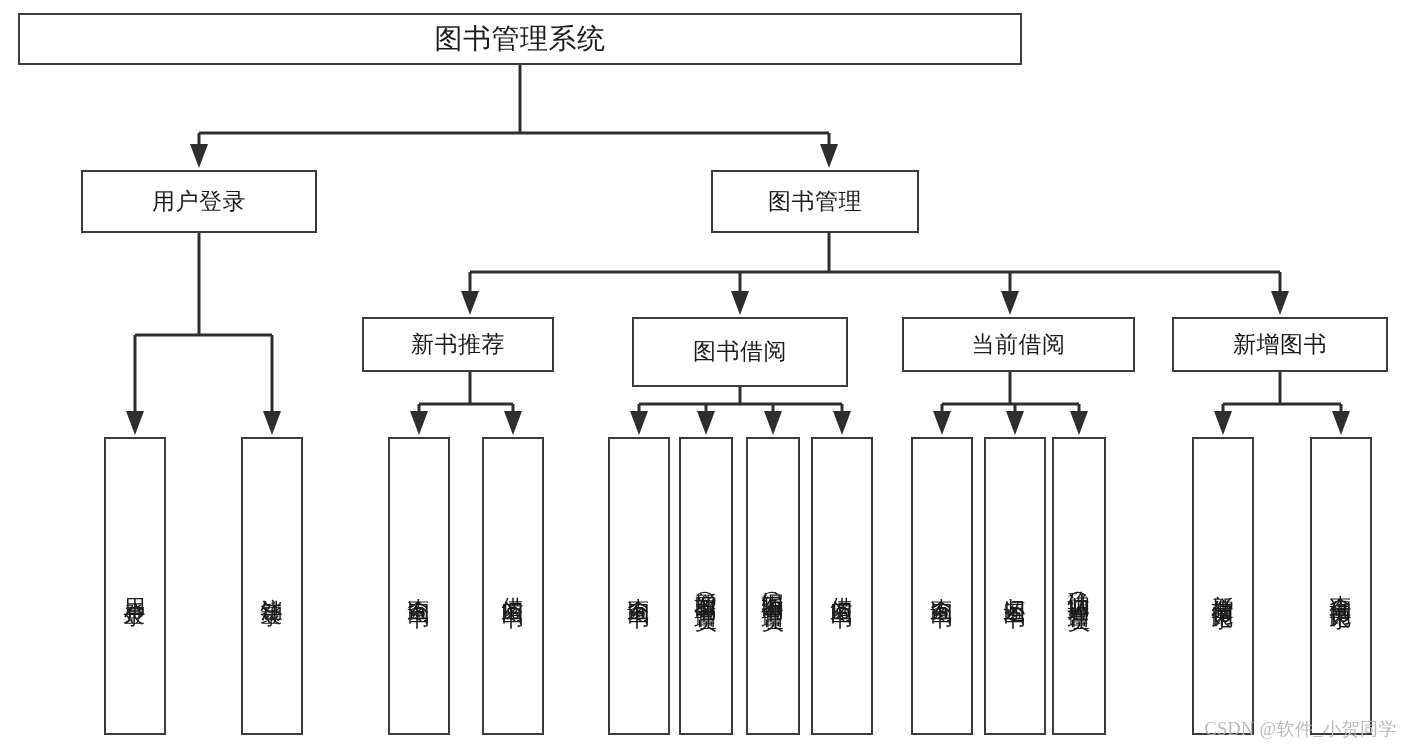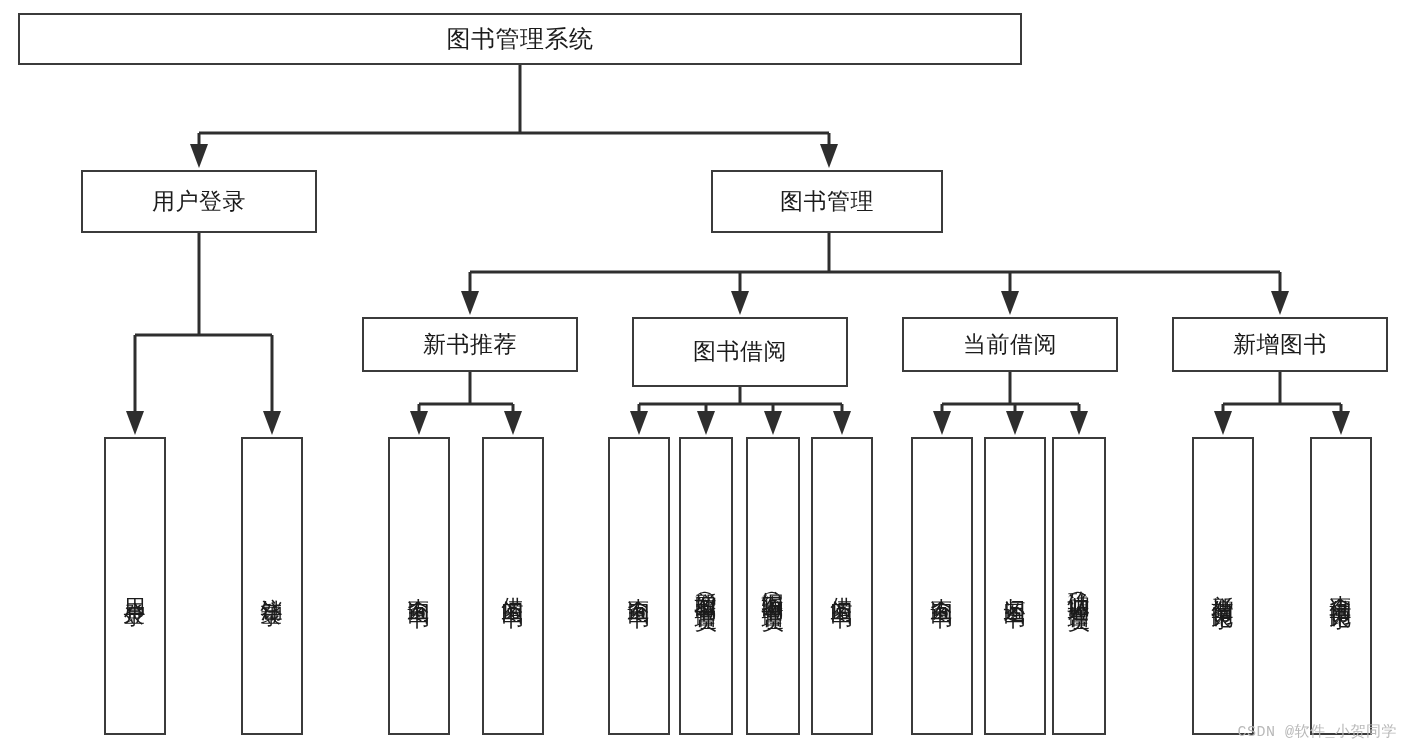--- a/index.html
+++ b/index.html
@@ -36,21 +36,21 @@
     justify-content: center;
     color: #1b1b1b;
   }
   .node-h {
     font-size: 23px;
     letter-spacing: 0.5px;
     line-height: 1.1;
     white-space: nowrap;
   }
   .node-root {
-    font-size: 24px;
+    font-size: 28px;
   }
   .node-v {
     font-size: 22px;
     writing-mode: vertical-rl;
     text-orientation: upright;
     letter-spacing: 3px;
     line-height: 1.05;
     align-items: center;
     justify-content: center;
     padding: 6px 0;
@@ -58,25 +58,25 @@
   }
   .node-v .vlabel {
     writing-mode: vertical-rl;
     text-orientation: upright;
     display: block;
   }
   #watermark {
     position: absolute;
     right: 8px;
     bottom: 6px;
-    font-size: 15px;
+    font-size: 18px;
     color: #b9b9b9;
     white-space: nowrap;
     letter-spacing: 0.5px;
-    font-family: Liberation Mono, monospace;
+    font-family: Liberation Serif, serif;
   }
 </style>
 </head>
 <body>
 
 <div id="diagram-root">
 
   <svg id="edge-layer" viewBox="0 0 1405 747" width="1405" height="747" xmlns="http://www.w3.org/2000/svg">
     <g id="edge-lines" stroke="#2e2e2e" stroke-width="3" fill="none">
         <line x1="520" y1="65" x2="520" y2="133"></line>
@@ -136,30 +136,30 @@
       </g>
   </svg>
 
   <div id="node-layer">
       <div class="node node-h node-root" style="left: 18px; top: 13px; width: 1004px; height: 52px; border-color: rgb(59, 59, 59); background: rgb(255, 255, 255); color: rgb(27, 27, 27);">
         <span class="hlabel">图书管理系统</span>
       </div>
       <div class="node node-h" style="left: 81px; top: 170px; width: 236px; height: 63px; border-color: rgb(59, 59, 59); background: rgb(255, 255, 255); color: rgb(27, 27, 27);">
         <span class="hlabel">用户登录</span>
       </div>
-      <div class="node node-h" style="left: 711px; top: 170px; width: 232px; height: 63px; border-color: rgb(59, 59, 59); background: rgb(255, 255, 255); color: rgb(27, 27, 27);">
+      <div class="node node-h" style="left: 711px; top: 170px; width: 208px; height: 63px; border-color: rgb(59, 59, 59); background: rgb(255, 255, 255); color: rgb(27, 27, 27);">
         <span class="hlabel">图书管理</span>
       </div>
-      <div class="node node-h" style="left: 362px; top: 317px; width: 216px; height: 55px; border-color: rgb(59, 59, 59); background: rgb(255, 255, 255); color: rgb(27, 27, 27);">
+      <div class="node node-h" style="left: 362px; top: 317px; width: 192px; height: 55px; border-color: rgb(59, 59, 59); background: rgb(255, 255, 255); color: rgb(27, 27, 27);">
         <span class="hlabel">新书推荐</span>
       </div>
       <div class="node node-h" style="left: 632px; top: 317px; width: 216px; height: 70px; border-color: rgb(59, 59, 59); background: rgb(255, 255, 255); color: rgb(27, 27, 27);">
         <span class="hlabel">图书借阅</span>
       </div>
-      <div class="node node-h" style="left: 902px; top: 317px; width: 216px; height: 55px; border-color: rgb(59, 59, 59); background: rgb(255, 255, 255); color: rgb(27, 27, 27);">
+      <div class="node node-h" style="left: 902px; top: 317px; width: 233px; height: 55px; border-color: rgb(59, 59, 59); background: rgb(255, 255, 255); color: rgb(27, 27, 27);">
         <span class="hlabel">当前借阅</span>
       </div>
       <div class="node node-h" style="left: 1172px; top: 317px; width: 216px; height: 55px; border-color: rgb(59, 59, 59); background: rgb(255, 255, 255); color: rgb(27, 27, 27);">
         <span class="hlabel">新增图书</span>
       </div>
       <div class="node node-v" style="left: 104px; top: 437px; width: 62px; height: 298px; border-color: rgb(59, 59, 59); background: rgb(255, 255, 255); color: rgb(27, 27, 27);">
         <span class="vlabel">用户登录</span>
       </div>
       <div class="node node-v" style="left: 241px; top: 437px; width: 62px; height: 298px; border-color: rgb(59, 59, 59); background: rgb(255, 255, 255); color: rgb(27, 27, 27);">
         <span class="vlabel">注销登录</span>

